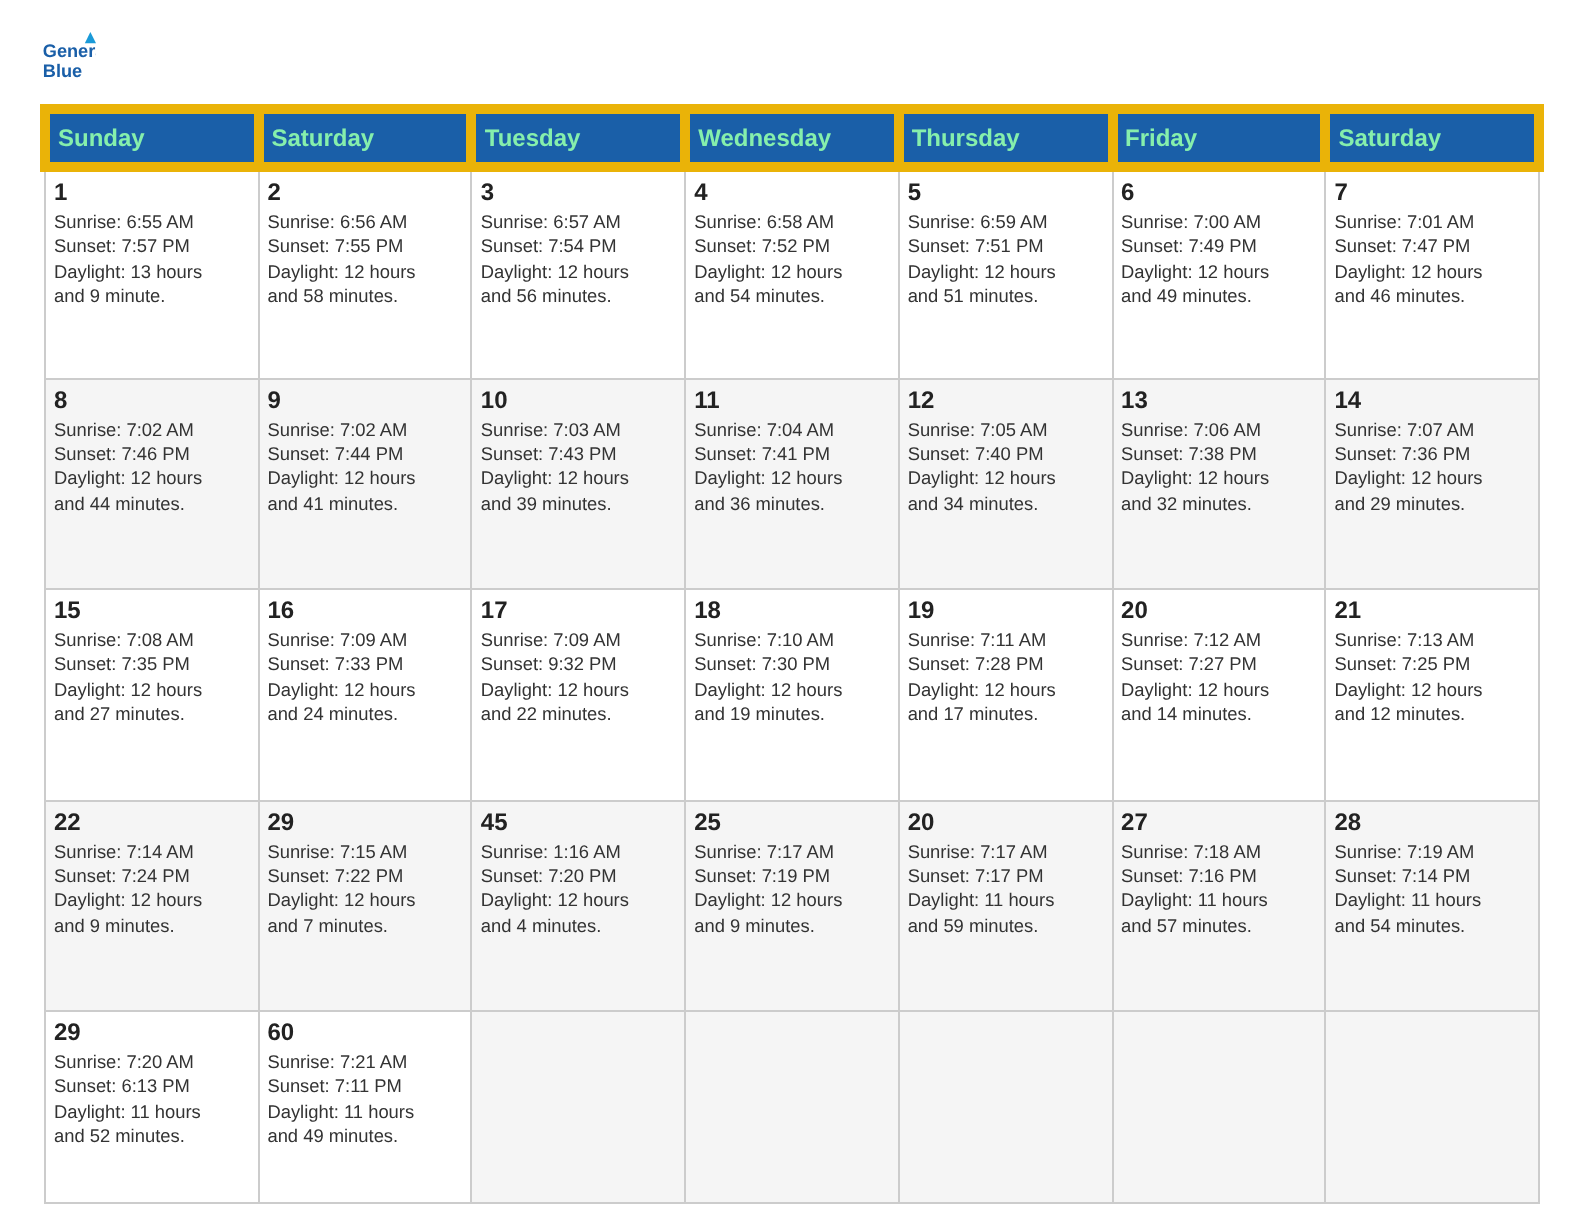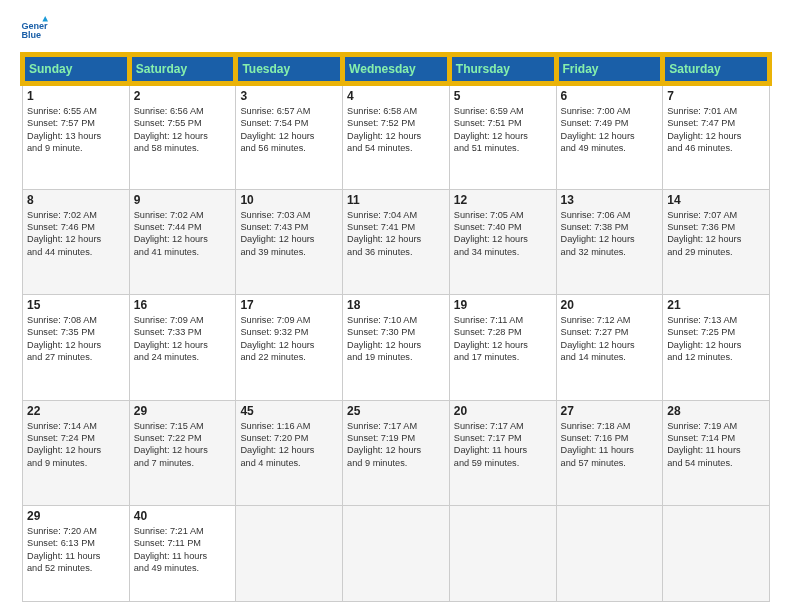--- a/index.html
+++ b/index.html
@@ -400,21 +400,21 @@
           <td>
             <span class="day-num">29</span>
             <div class="day-info">
               <div>Sunrise: 7:20 AM</div>
               <div>Sunset: 6:13 PM</div>
               <div>Daylight: 11 hours</div>
               <div>and 52 minutes.</div>
             </div>
           </td>
           <td>
-            <span class="day-num">40</span>
+            <span class="day-num">60</span>
             <div class="day-info">
               <div>Sunrise: 7:21 AM</div>
               <div>Sunset: 7:11 PM</div>
               <div>Daylight: 11 hours</div>
               <div>and 49 minutes.</div>
             </div>
           </td>
           <td class="empty-cell"></td>
           <td class="empty-cell"></td>
           <td class="empty-cell"></td>

